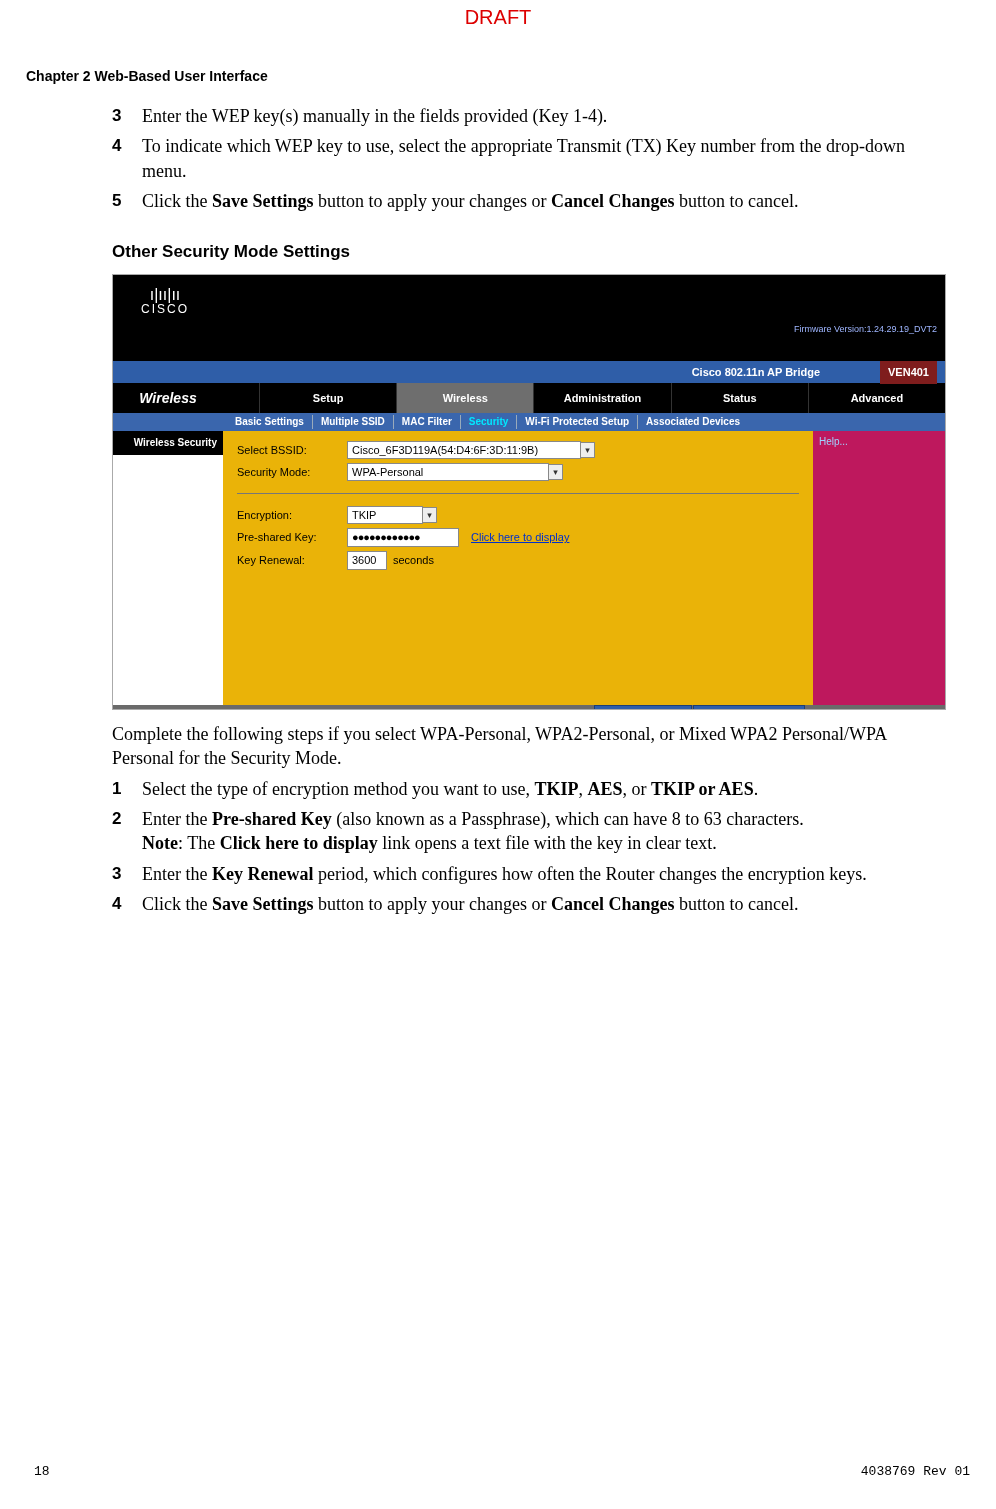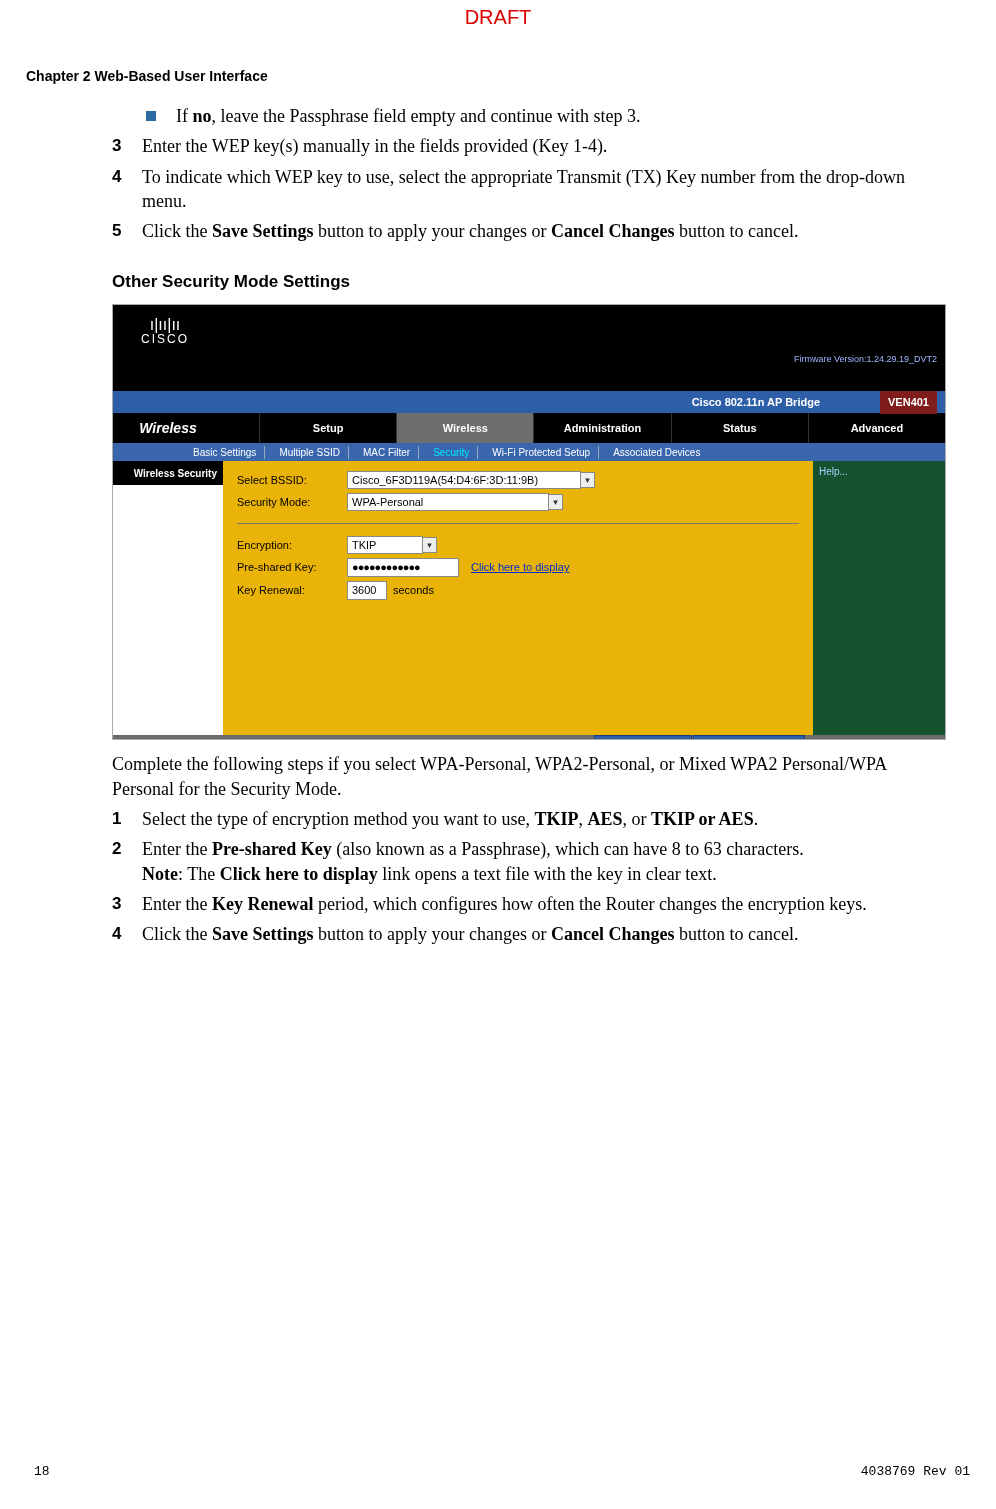--- a/index.html
+++ b/index.html
@@ -113,23 +113,24 @@
   }
   .shot-nav .tabs { flex: 1; display: flex; margin-left: 36px; }
   .shot-nav .tab {
     flex: 1; display: flex; align-items: center; justify-content: center;
     border-left: 1px solid #333;
     font-size: 11px;
   }
   .shot-nav .tab.active { background: #6e6e6e; }
   .shot-subnav {
     background: #3a66ad; color: #fff;
-    height: 18px; padding-left: 72px;
-    display: flex; align-items: center; gap: 6px;
+    height: 18px; padding-left: 114px;
+    display: flex; align-items: center; gap: 0;
     font-size: 10px;
+    font-weight: bold;
   }
   .shot-subnav span { padding: 0 8px; border-right: 1px solid #9ab; }
   .shot-subnav span.active { color: #00e8ff; }
   .shot-body {
     display: flex;
     height: 274px;
   }
   .shot-left {
     width: 110px; background: linear-gradient(#000, #000 24px, #fff 24px);
     color: #fff;
@@ -158,21 +159,21 @@
   .dropdown { position: relative; display: inline-flex; align-items: center; }
   .dropdown .caret {
     width: 14px; height: 16px; border: 1px solid #888; border-left: none;
     background: #eee; display: flex; align-items: center; justify-content: center;
     font-size: 9px; color: #333;
   }
   .shot-center hr { border: none; border-top: 1px solid #777; margin: 12px 0; }
   .link-blue { color: #0030cc; text-decoration: underline; margin-left: 12px; font-size: 11px; }
 
   .shot-right {
-    width: 132px; background: #14532d; color: #9fd2ff;
+    width: 132px; background: #be185d; color: #9fd2ff;
     padding: 4px 6px; font-size: 10px;
   }
   .shot-buttons {
     height: 22px; background: #6a6a6a;
     display: flex; justify-content: flex-end; align-items: center;
     padding-right: 140px; gap: 0;
   }
   .shot-buttons .btn {
     background: #2f5ea8; color: #fff; font-size: 11px; font-weight: bold;
     padding: 3px 12px; border: 1px solid #1b3f78; margin-left: 1px;
@@ -189,26 +190,20 @@
 </style>
 </head>
 <body>
 
 <div class="draft-watermark">DRAFT</div>
 
 <div class="chapter-header">Chapter 2    Web-Based User Interface</div>
 
 <div class="content">
 
-  <div class="bullet-row">
-    <div class="bullet-sq"></div>
-    <div class="step-text">
-      <span>If </span><b>no</b><span>, leave the Passphrase field empty and continue with step 3.</span>
-    </div>
-  </div>
 
   <div class="step-row">
     <div class="step-num">3</div>
     <div class="step-text">Enter the WEP key(s) manually in the fields provided (Key 1-4).</div>
   </div>
 
   <div class="step-row">
     <div class="step-num">4</div>
     <div class="step-text">To indicate which WEP key to use, select the appropriate Transmit (TX) Key number from the drop-down menu.</div>
   </div>

